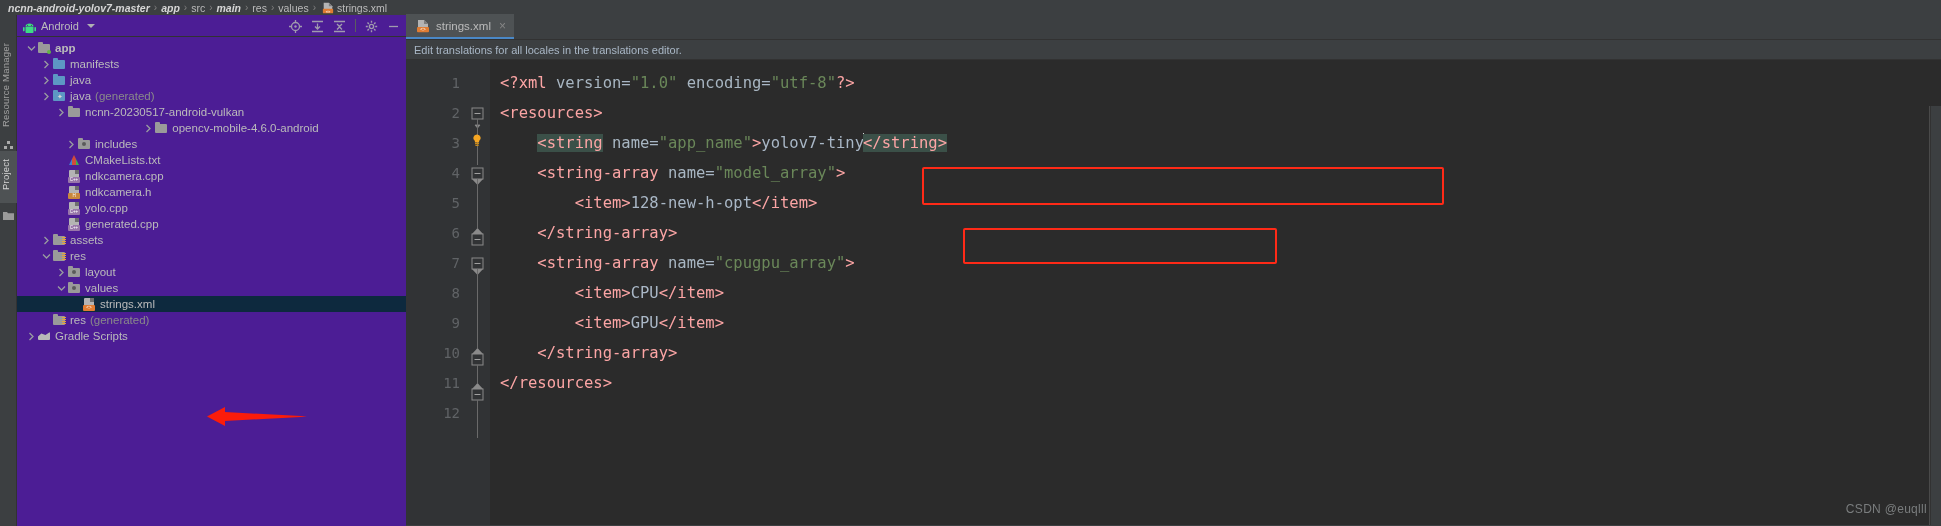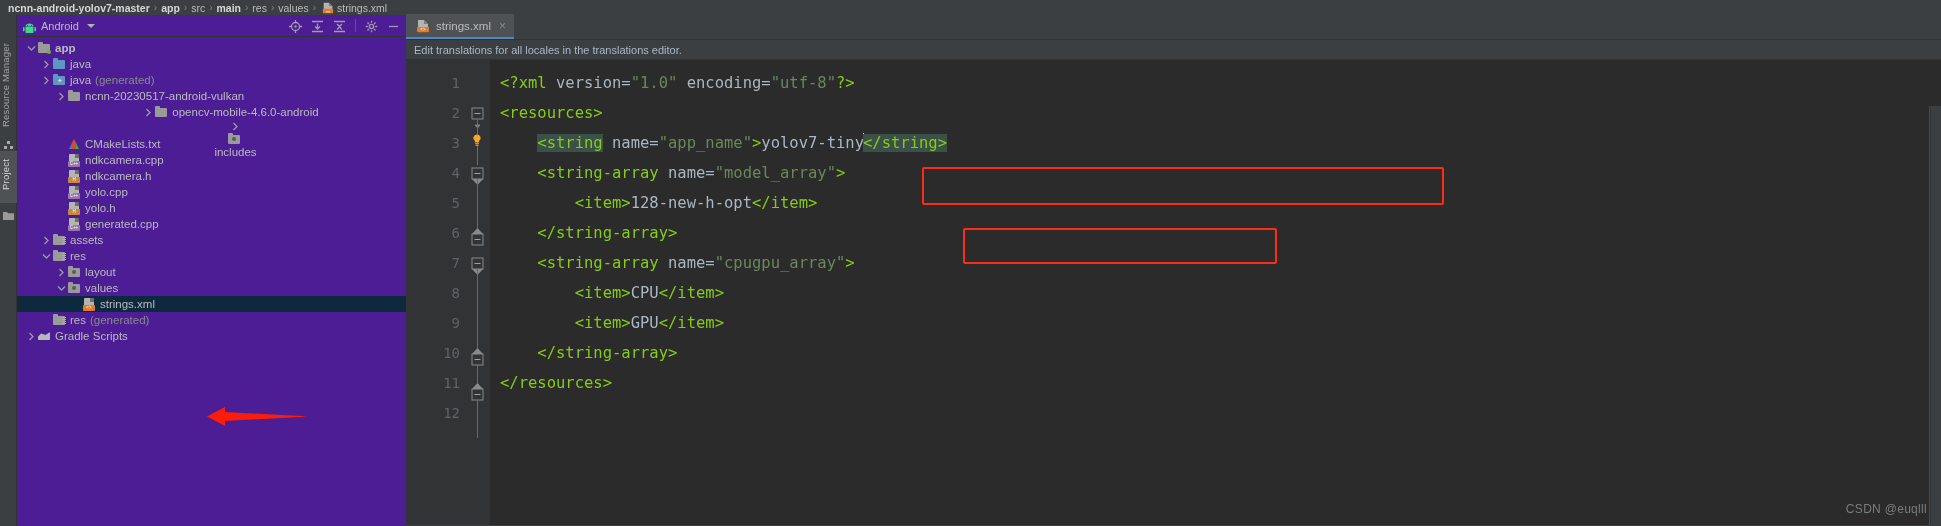--- a/index.html
+++ b/index.html
@@ -11,21 +11,21 @@
   }
   .app { position: relative; width: 1941px; height: 526px; background: #3c3f41; }
 
   
   .breadcrumb-bar {
     position: absolute; left: 0; top: 0; width: 1941px; height: 15px;
     background: #3c3f41; display: flex; align-items: center;
     padding-left: 8px; font-size: 10.5px; color: #a9b7c6;
   }
   .crumb { color: #bbbbbb; white-space: nowrap; }
-  .crumb.bold { font-weight: bold; color: #d6d6d6; }
+  .crumb.bold { font-weight: bold; color: #d6d6d6; font-style: italic; }
   .crumb-sep { color: #808080; margin: 0 4px; font-size: 10px; }
   .crumb-file { color: #bbbbbb; margin-left: 3px; }
 
   
   .left-strip {
     position: absolute; left: 0; top: 15px; width: 17px; height: 511px;
     background: #3c3f41; border-right: 1px solid #323232;
   }
   .vtab {
     position: absolute; left: 0; width: 17px;
@@ -190,21 +190,21 @@
     position: absolute; left: 2px; top: 9px; width: 14px; height: 14px;
   }
 
   .code-body {
     flex: 1; position: relative; background: #2b2b2b; padding-top: 8px;
     font-family: "DejaVu Sans Mono", monospace; font-size: 15.5px;
     white-space: pre; overflow: hidden;
   }
   .code-line { height: 30px; line-height: 30px; padding-left: 10px; position: relative; }
 
-  .tk-tag { color: #84cc16; }
+  .tk-tag { color: #fca5a5; }
   .tk-attr { color: #a8b6c2; }
   .tk-str { color: #6a8759; }
   .tk-txt { color: #a9b7c6; }
   .tk-hl { background: #3b5048; margin-top: 6px; }
 
   .caret {
     display: inline-block; width: 1px; height: 19px; background: #d6d6d6;
     vertical-align: -4px; margin: 0 -1px;
   }
 
@@ -342,20 +342,32 @@
         <div class="trow" style="padding-left: 23px;">
           <span class="twist">
             <svg width="7" height="9" viewBox="0 0 7 9">
               <path d="M1.5 1L5 4.5L1.5 8" fill="none" stroke="#9a9da0" stroke-width="1.3"></path>
             </svg>
           </span>
           <span class="ticon">
             <span class="folder-blue-tab folder-tab"></span>
             <span class="folder-blue"></span>
           </span>
+          <span class="tlabel">manifests</span>
+        </div>
+        <div class="trow" style="padding-left: 23px;">
+          <span class="twist">
+            <svg width="7" height="9" viewBox="0 0 7 9">
+              <path d="M1.5 1L5 4.5L1.5 8" fill="none" stroke="#9a9da0" stroke-width="1.3"></path>
+            </svg>
+          </span>
+          <span class="ticon">
+            <span class="folder-blue-tab folder-tab"></span>
+            <span class="folder-blue"></span>
+          </span>
           <span class="tlabel">java</span>
         </div>
         <div class="trow" style="padding-left: 23px;">
           <span class="twist">
             <svg width="7" height="9" viewBox="0 0 7 9">
               <path d="M1.5 1L5 4.5L1.5 8" fill="none" stroke="#9a9da0" stroke-width="1.3"></path>
             </svg>
           </span>
           <span class="ticon">
             <span class="folder-blue-tab folder-tab"></span>
@@ -382,21 +394,21 @@
             <svg width="7" height="9" viewBox="0 0 7 9">
               <path d="M1.5 1L5 4.5L1.5 8" fill="none" stroke="#9a9da0" stroke-width="1.3"></path>
             </svg>
           </span>
           <span class="ticon">
             <span class="folder-grey-tab folder-tab"></span>
             <span class="folder-grey"></span>
           </span>
           <span class="tlabel">opencv-mobile-4.6.0-android</span>
         </div>
-        <div class="trow" style="padding-left: 48px; flex-direction: column;">
+        <div class="trow" style="padding-left: 48px;">
           <span class="twist">
             <svg width="7" height="9" viewBox="0 0 7 9">
               <path d="M1.5 1L5 4.5L1.5 8" fill="none" stroke="#9a9da0" stroke-width="1.3"></path>
             </svg>
           </span>
           <span class="ticon">
             <span class="folder-grey-tab folder-tab"></span>
             <span class="folder-grey"></span>
             <span class="folder-dark-dot"></span>
           </span>
@@ -428,29 +440,20 @@
           <span class="tlabel">ndkcamera.h</span>
         </div>
         <div class="trow" style="padding-left: 38px;">
           <span class="twist"></span>
           <span class="ticon">
             <span class="file-doc"></span>
             <span class="file-fold"></span>
             <span class="file-badge badge-cpp">C++</span>
           </span>
           <span class="tlabel">yolo.cpp</span>
-        </div>
-        <div class="trow" style="padding-left: 38px;">
-          <span class="twist"></span>
-          <span class="ticon">
-            <span class="file-doc"></span>
-            <span class="file-fold"></span>
-            <span class="file-badge badge-h">H</span>
-          </span>
-          <span class="tlabel">yolo.h</span>
         </div>
         <div class="trow" style="padding-left: 38px;">
           <span class="twist"></span>
           <span class="ticon">
             <span class="file-doc"></span>
             <span class="file-fold"></span>
             <span class="file-badge badge-cpp">C++</span>
           </span>
           <span class="tlabel">generated.cpp</span>
         </div>

